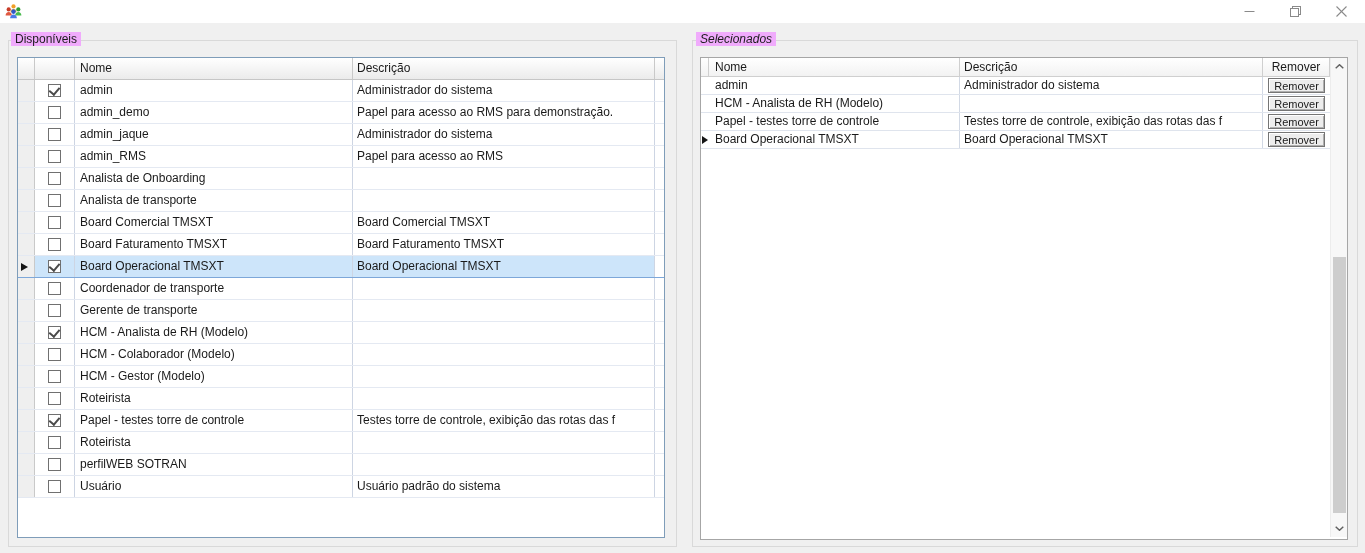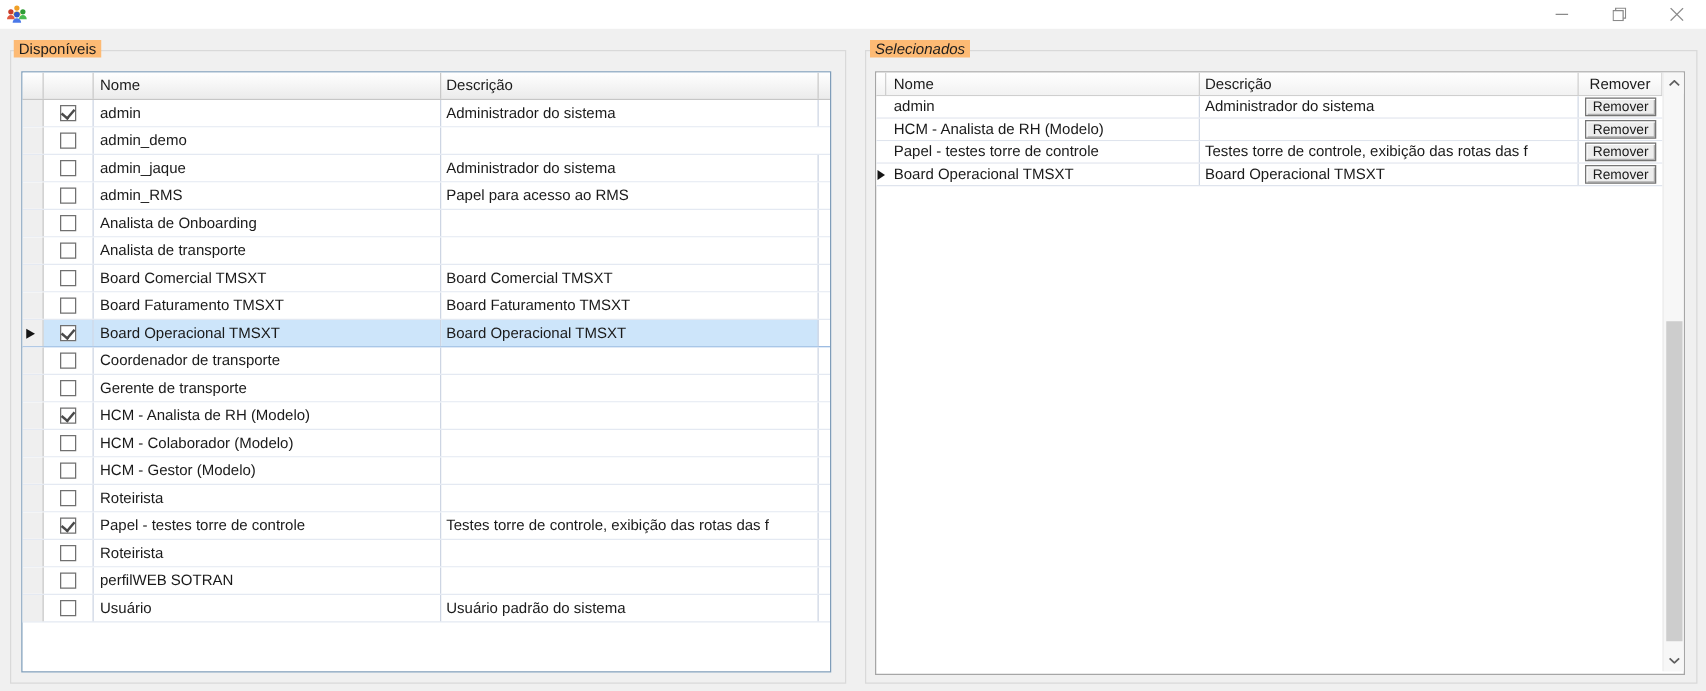--- a/index.html
+++ b/index.html
@@ -13,21 +13,21 @@
   .titlebar{position:absolute;left:0;top:0;width:1365px;height:23px;background:#ffffff;}
   .app-icon{position:absolute;left:5px;top:3px;width:17px;height:17px;}
   .title-text{position:absolute;left:30px;top:4px;color:#3b82f6;font-size:10px;white-space:nowrap;margin-top:40px;}
   .win-btn{position:absolute;top:0;width:46px;height:23px;display:flex;align-items:center;justify-content:center;}
   .win-btn svg{display:block;}
   .btn-min{left:1226px;} .btn-restore{left:1272px;} .btn-close{left:1318px;}
   
   .groupbox{position:absolute;border:1px solid #d9d9d9;background:#f0f0f0;}
   .gb-left{left:8px;top:40px;width:667px;height:505px;}
   .gb-right{left:692px;top:40px;width:664px;height:505px;}
-  .gb-label{position:absolute;top:-9px;background:#fdba74;padding:0 4px;color:#1d1d1d;white-space:nowrap;}
+  .gb-label{position:absolute;top:-9px;background:#f0abfc;padding:0 4px;color:#1d1d1d;white-space:nowrap;}
   .gb-left .gb-label{left:2px;}
   .gb-right .gb-label{left:3px;font-style:italic;}
   
   .ltable{position:absolute;left:17px;top:57px;width:646px;height:479px;border:1px solid #7f9db9;background:#fff;overflow:hidden;}
   .lheader{display:flex;height:21px;border-bottom:1px solid #c6c6c6;background:linear-gradient(#ffffff,#ebebeb);}
   .lheader .hcell{border-right:1px solid #c9c9c9;box-sizing:border-box;line-height:21px;white-space:nowrap;overflow:hidden;}
   .h-ind{width:17px;}
   .h-cb{width:40px;}
   .h-nome{width:278px;padding-left:5px;}
   .h-desc{width:302px;padding-left:4px;}
@@ -127,20 +127,21 @@
         </div>
         <div class="cell c-nome">admin</div>
         <div class="cell c-desc">Administrador do sistema</div>
       </div>
       <div class="lrow">
         <div class="cell c-ind"></div>
         <div class="cell c-cb">
           <div class="checkbox"></div>
         </div>
         <div class="cell c-nome">admin_demo</div>
+        <div class="cell c-desc">Papel para acesso ao RMS para demonstração.</div>
       </div>
       <div class="lrow">
         <div class="cell c-ind"></div>
         <div class="cell c-cb">
           <div class="checkbox"></div>
         </div>
         <div class="cell c-nome">admin_jaque</div>
         <div class="cell c-desc">Administrador do sistema</div>
       </div>
       <div class="lrow">

